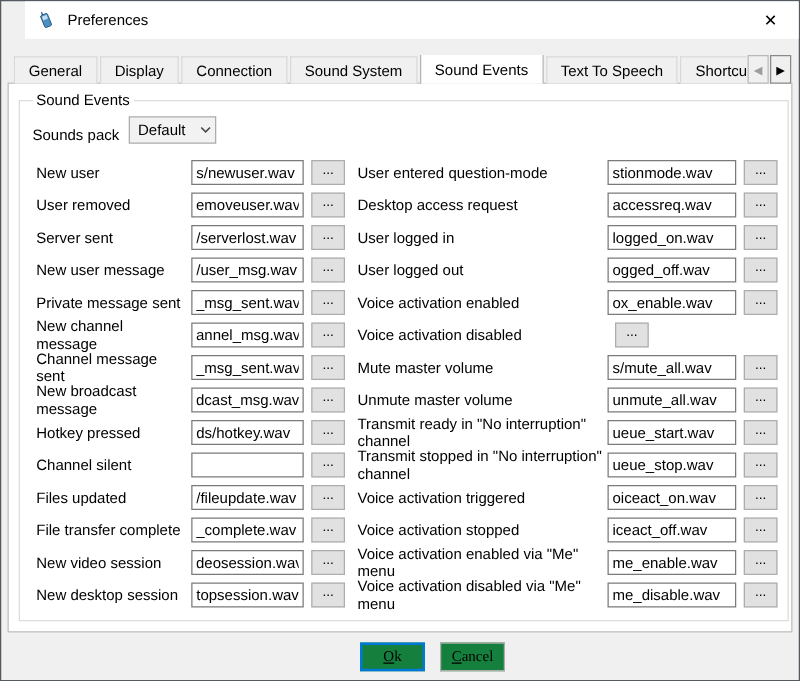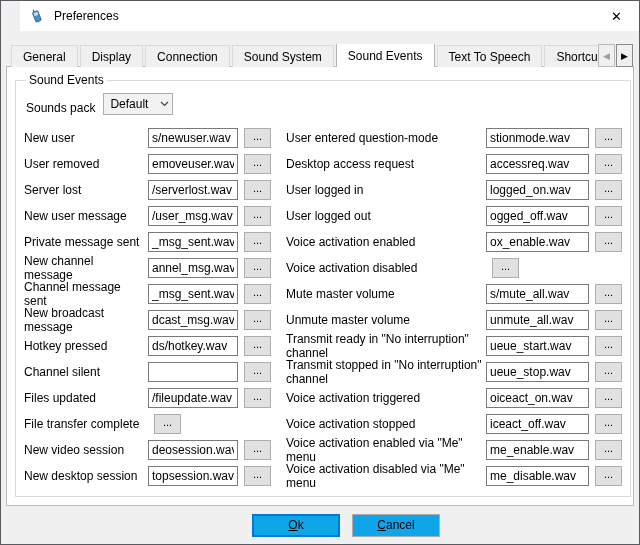--- a/index.html
+++ b/index.html
@@ -27,33 +27,33 @@
   fieldset.groupbox legend{padding:0 3px;margin-left:2px;font-size:12px;}
   
   .pack-row{display:flex;align-items:flex-end;margin:4px 0 10px 2px;height:22px;}
   .pack-row .pack-label{margin-right:8px;}
   .combo{width:70px;height:22px;background:#f2f2f2;border:1px solid #adadad;display:flex;align-items:center;padding-left:6px;position:relative;}
   .combo .combo-value{flex:1;}
   .combo .chev{width:16px;display:flex;align-items:center;justify-content:center;}
   
   .events{display:flex;}
   .col{display:flex;flex-direction:column;}
-  .col-left{width:252px;flex:0 0 auto;}
+  .col-left{width:252px;flex:0 0 auto;align-items:flex-end;}
   .col-right{flex:1;margin-left:10px;}
   .ev-row{display:flex;align-items:center;height:26px;}
   .ev-label{flex:0 0 auto;padding-right:4px;}
   .col-left .ev-label{width:124px;}
   .col-right .ev-label{width:200px;}
   .ev-input{height:20px;border:1px solid #7a7a7a;padding:1px 3px;font-size:12px;font-family:"Liberation Sans","DejaVu Sans",sans-serif;flex:0 0 auto;outline:none;}
   .col-left .ev-input{width:90px;}
   .col-right .ev-input{width:103px;}
   .browse-btn{width:27px;height:20px;margin-left:6px;background:#e1e1e1;border:1px solid #adadad;font-size:11px;line-height:8px;padding:0 0 4px 0;color:#000;}
   
   .footer{height:38px;display:flex;align-items:center;justify-content:center;position:relative;left:26px;gap:12px;}
-  .dlg-btn{width:88px;height:23px;background:#0ea5e9;border:1px solid #adadad;font-size:12px;font-family:Liberation Sans, sans-serif;padding:0;}
+  .dlg-btn{width:52px;height:23px;background:#15803d;border:1px solid #adadad;font-size:12px;font-family:Liberation Serif, serif;padding:0;}
   .dlg-btn.default{border:2px solid #0078d7;}
   .accel{text-decoration:underline;}
 </style>
 </head>
 <body>
 
 <div class="window">
 
   <div class="titlebar">
     <span class="app-icon">
@@ -123,21 +123,21 @@
     <button class="browse-btn">...</button>
   </div>
 
   <div class="ev-row">
     <span class="ev-label">User removed</span>
     <input class="ev-input" value="emoveuser.wav" style="">
     <button class="browse-btn">...</button>
   </div>
 
   <div class="ev-row">
-    <span class="ev-label">Server lost</span>
+    <span class="ev-label">Server sent</span>
     <input class="ev-input" value="/serverlost.wav" style="">
     <button class="browse-btn">...</button>
   </div>
 
   <div class="ev-row">
     <span class="ev-label">New user message</span>
     <input class="ev-input" value="/user_msg.wav" style="">
     <button class="browse-btn">...</button>
   </div>
 
@@ -178,20 +178,21 @@
   </div>
 
   <div class="ev-row">
     <span class="ev-label">Files updated</span>
     <input class="ev-input" value="/fileupdate.wav" style="">
     <button class="browse-btn">...</button>
   </div>
 
   <div class="ev-row">
     <span class="ev-label">File transfer complete</span>
+    <input class="ev-input" value="_complete.wav" style="">
     <button class="browse-btn">...</button>
   </div>
 
   <div class="ev-row">
     <span class="ev-label">New video session</span>
     <input class="ev-input" value="deosession.wav" style="">
     <button class="browse-btn">...</button>
   </div>
 
   <div class="ev-row">

